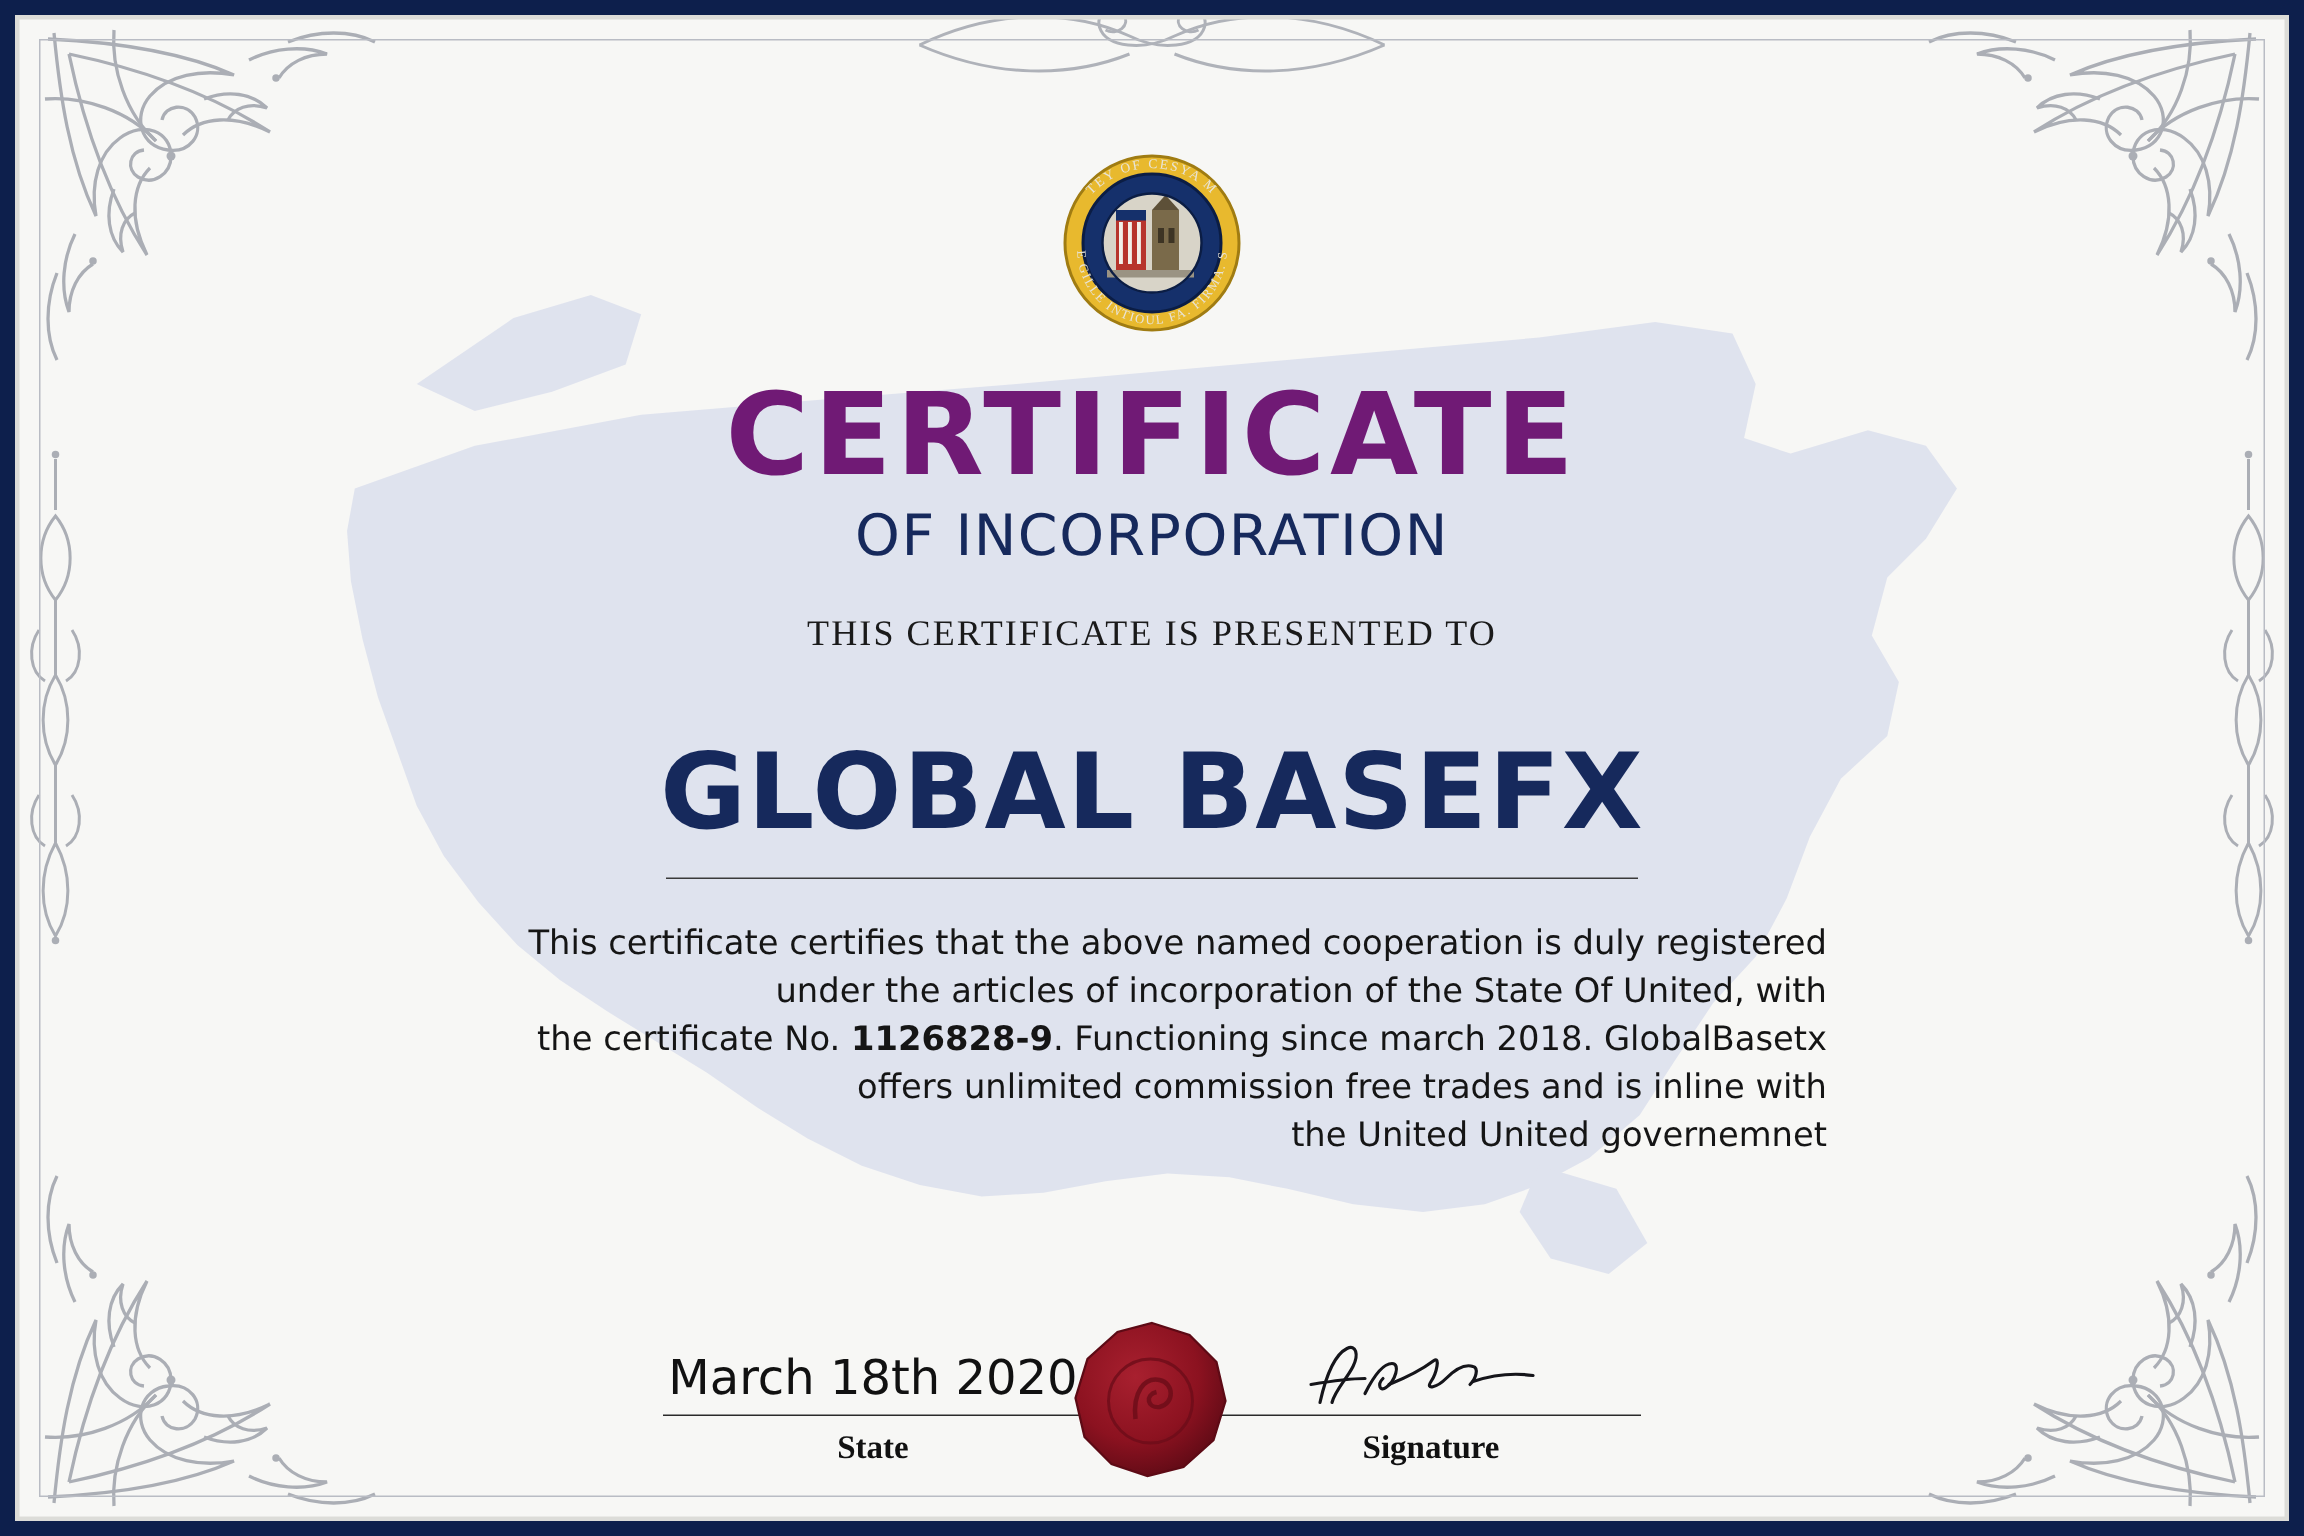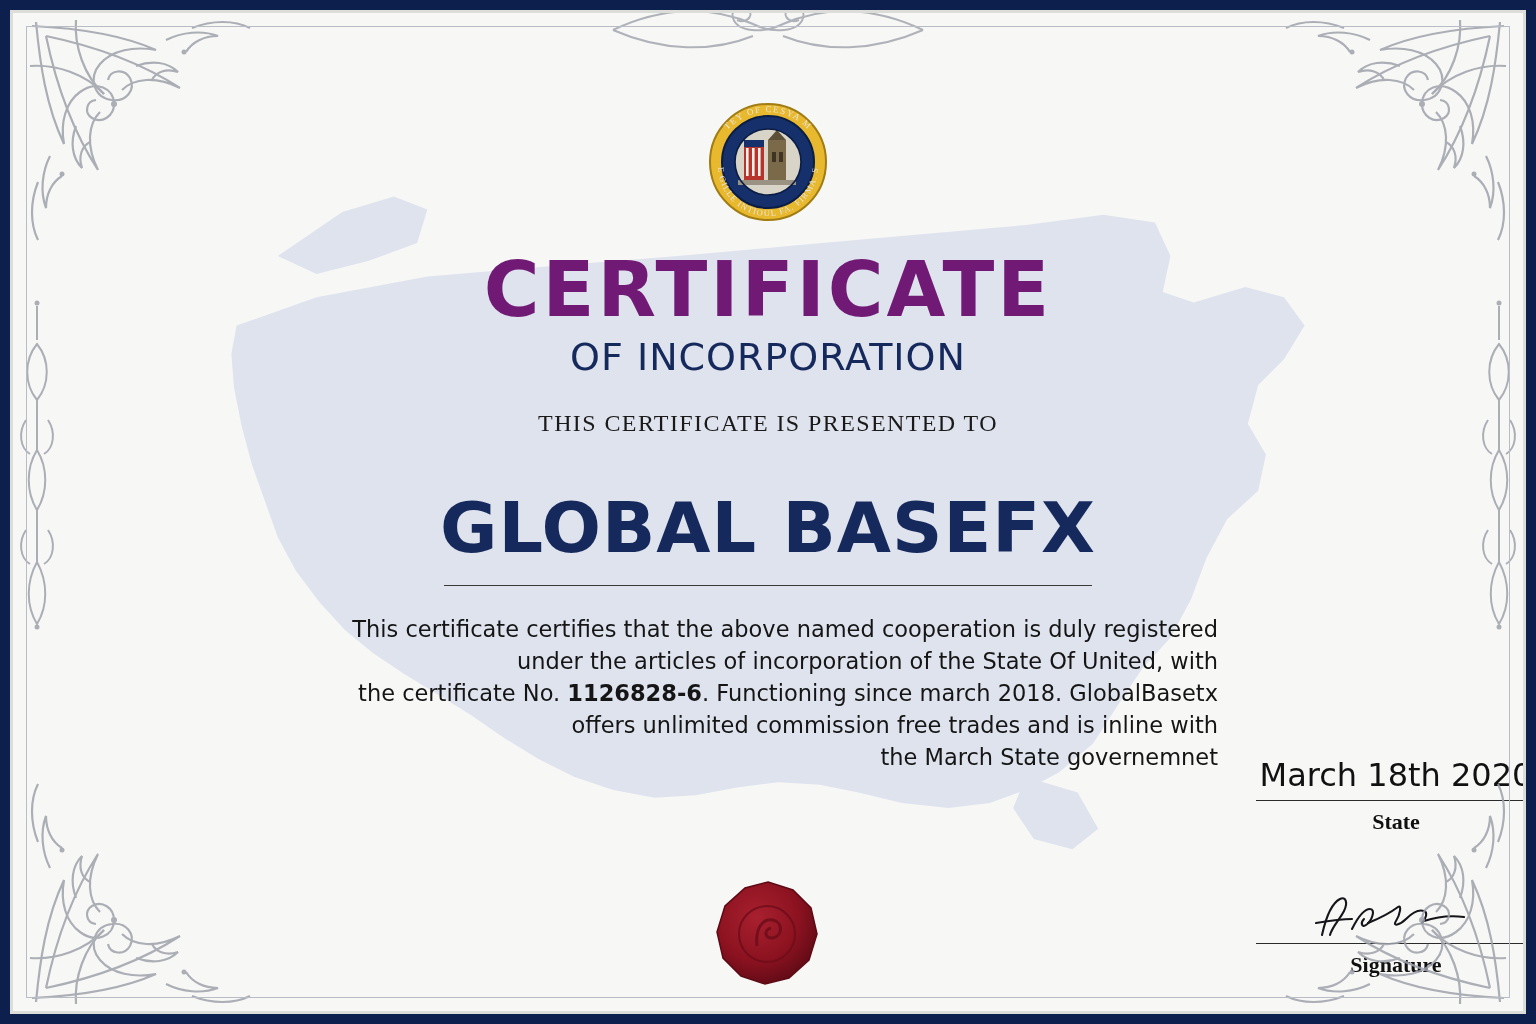--- a/index.html
+++ b/index.html
@@ -179,22 +179,21 @@
   .body-text b { font-weight: 700; }
 
   .signature-row {
     position: absolute;
     left: 0;
     right: 0;
     bottom: 46px;
     display: flex;
     justify-content: center;
     align-items: flex-end;
-    gap: 64px;
-    flex-direction: column;
+    gap: 92px;
   }
   .sig-block {
     width: 280px;
     text-align: center;
     position: relative;
   }
   .sig-value {
     font-size: 32px;
     color: #111;
     font-family: "DejaVu Sans", sans-serif;
@@ -420,23 +419,23 @@
     <div class="subtitle">OF INCORPORATION</div>
 
     <div class="presented">THIS CERTIFICATE IS PRESENTED TO</div>
 
     <div class="recipient">GLOBAL BASEFX</div>
     <div class="recipient-rule"></div>
 
     <div class="body-text">
       <span>This certificate certifies that the above named cooperation is duly registered</span><br>
       <span>under the articles of incorporation of the State Of United, with</span><br>
-      <span>the certificate No. </span><b>1126828-6</b><span>. Functioning since march 2018. GlobalBasetx</span><br>
+      <span>the certificate No. </span><b>1126828-9</b><span>. Functioning since march 2018. GlobalBasetx</span><br>
       <span>offers unlimited commission free trades and is inline with</span><br>
-      <span>the March State governemnet</span>
+      <span>the United United governemnet</span>
     </div>
 
   </div>
 
   <div class="signature-row">
 
     <div class="sig-block">
       <div class="sig-value">March 18th 2020</div>
       <div class="sig-line"></div>
       <div class="sig-label">State</div>

